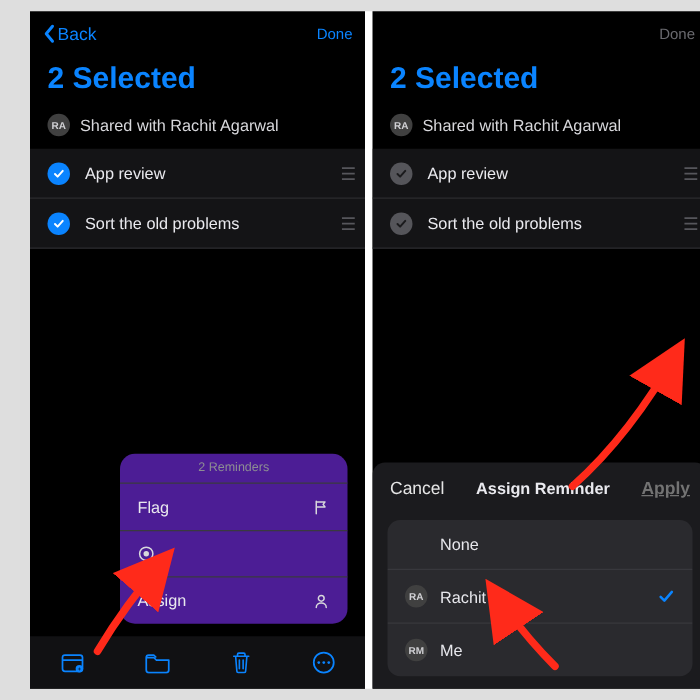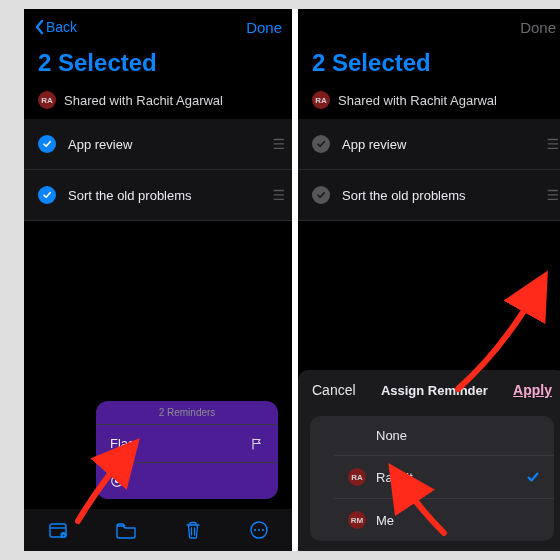--- a/index.html
+++ b/index.html
@@ -34,43 +34,43 @@
     justify-content: space-between;
     align-items: center;
     height: 36px;
     padding: 0 10px;
   }
   .nav .back {
     display: flex; align-items: center;
     color: #0a84ff; font-size: 14px;
   }
   .nav .back svg { margin-right: 2px; }
-  .nav .done { color: #0a84ff; font-size: 15px; font-weight: 500; }
+  .nav .done { color: #0a84ff; font-size: 12px; font-weight: 500; }
   .phone.right .nav .done { color: #6a6a6f; }
   .title {
     color: #0a84ff;
     font-size: 24px;
     font-weight: 700;
     padding: 4px 14px 10px 14px;
   }
   .shared {
     display: flex; align-items: center;
     padding: 4px 14px 10px 14px;
     color: #d8d8dc; font-size: 13px;
   }
   .avatar {
     width: 18px; height: 18px; border-radius: 50%;
-    background: #7f1d1d; color: #d0d0d4;
+    background: #404040; color: #d0d0d4;
     display: flex; align-items: center; justify-content: center;
     font-size: 8px; font-weight: 600; margin-right: 8px;
   }
   .list { background: #141416; }
   .item {
     display: flex; align-items: center;
-    height: 51px;
+    height: 40px;
     padding: 0 8px 0 14px;
     border-bottom: 1px solid #2b2b2e;
   }
   .check {
     width: 18px; height: 18px; border-radius: 50%;
     display: flex; align-items: center; justify-content: center;
     margin-right: 12px;
     flex-shrink: 0;
   }
   .check.blue { background: #0a84ff; color: #fff; }
@@ -122,27 +122,26 @@
     border-radius: 10px 10px 0 0;
     padding-bottom: 10px;
   }
   .sheet-nav {
     display: flex; justify-content: space-between; align-items: center;
     padding: 12px 14px 10px 14px;
     font-size: 14px;
   }
   .sheet-nav .cancel { color: #e5e5e5; }
   .sheet-nav .stitle { color: #eaeaef; font-weight: 600; font-size: 13px; }
-  .sheet-nav .apply { color: #f9a8d4; font-weight: 600; text-decoration: underline; }
+  .sheet-nav .apply { color: #737373; font-weight: 600; text-decoration: underline; }
   .sheet-list {
     margin: 8px 12px 0 12px;
     background: #2a2a2e;
     border-radius: 10px;
     overflow: hidden;
-    padding-left: 24px;
   }
   .srow {
     display: flex; align-items: center;
     padding: 12px 14px;
     border-bottom: 1px solid #38383d;
     color: #e7e7ec;
     font-size: 13px;
   }
   .srow:last-child { border-bottom: none; }
   .srow .avatar { margin-right: 10px; }
@@ -198,20 +197,27 @@
       <div class="menu-row">
         <span>Flag</span>
         <svg width="14" height="14" viewBox="0 0 14 14">
             <path d="M3 2 v10 M3 2.5 h7 l-1.5 2 1.5 2 h-7" stroke="#d8d8dc" stroke-width="1.2" fill="none" stroke-linejoin="round" stroke-linecap="round"></path>
           </svg>
       </div>
       <div class="menu-row">
         <svg width="14" height="14" viewBox="0 0 14 14">
             <circle cx="7" cy="7" r="5.3" stroke="#d8d8dc" stroke-width="1.2" fill="none"></circle>
             <circle cx="7" cy="7" r="2.2" fill="#d8d8dc"></circle>
+          </svg>
+      </div>
+      <div class="menu-row">
+        <span>Assign</span>
+        <svg width="14" height="14" viewBox="0 0 14 14">
+            <circle cx="7" cy="4.6" r="2.3" stroke="#d8d8dc" stroke-width="1.2" fill="none"></circle>
+            <path d="M3 12 c0-2.4 2-3.6 4-3.6 s4 1.2 4 3.6" stroke="#d8d8dc" stroke-width="1.2" fill="none" stroke-linecap="round"></path>
           </svg>
       </div>
     </div>
 
     <div class="toolbar">
       <svg width="20" height="18" viewBox="0 0 20 18">
           <rect x="2" y="3" width="16" height="13" rx="2" stroke="#0a84ff" stroke-width="1.4" fill="none"></rect>
           <line x1="2" y1="7" x2="18" y2="7" stroke="#0a84ff" stroke-width="1.4"></line>
           <circle cx="15.5" cy="14" r="3" fill="#0a84ff"></circle>
           <text x="15.5" y="16" font-size="5" fill="#000" text-anchor="middle">+</text>

